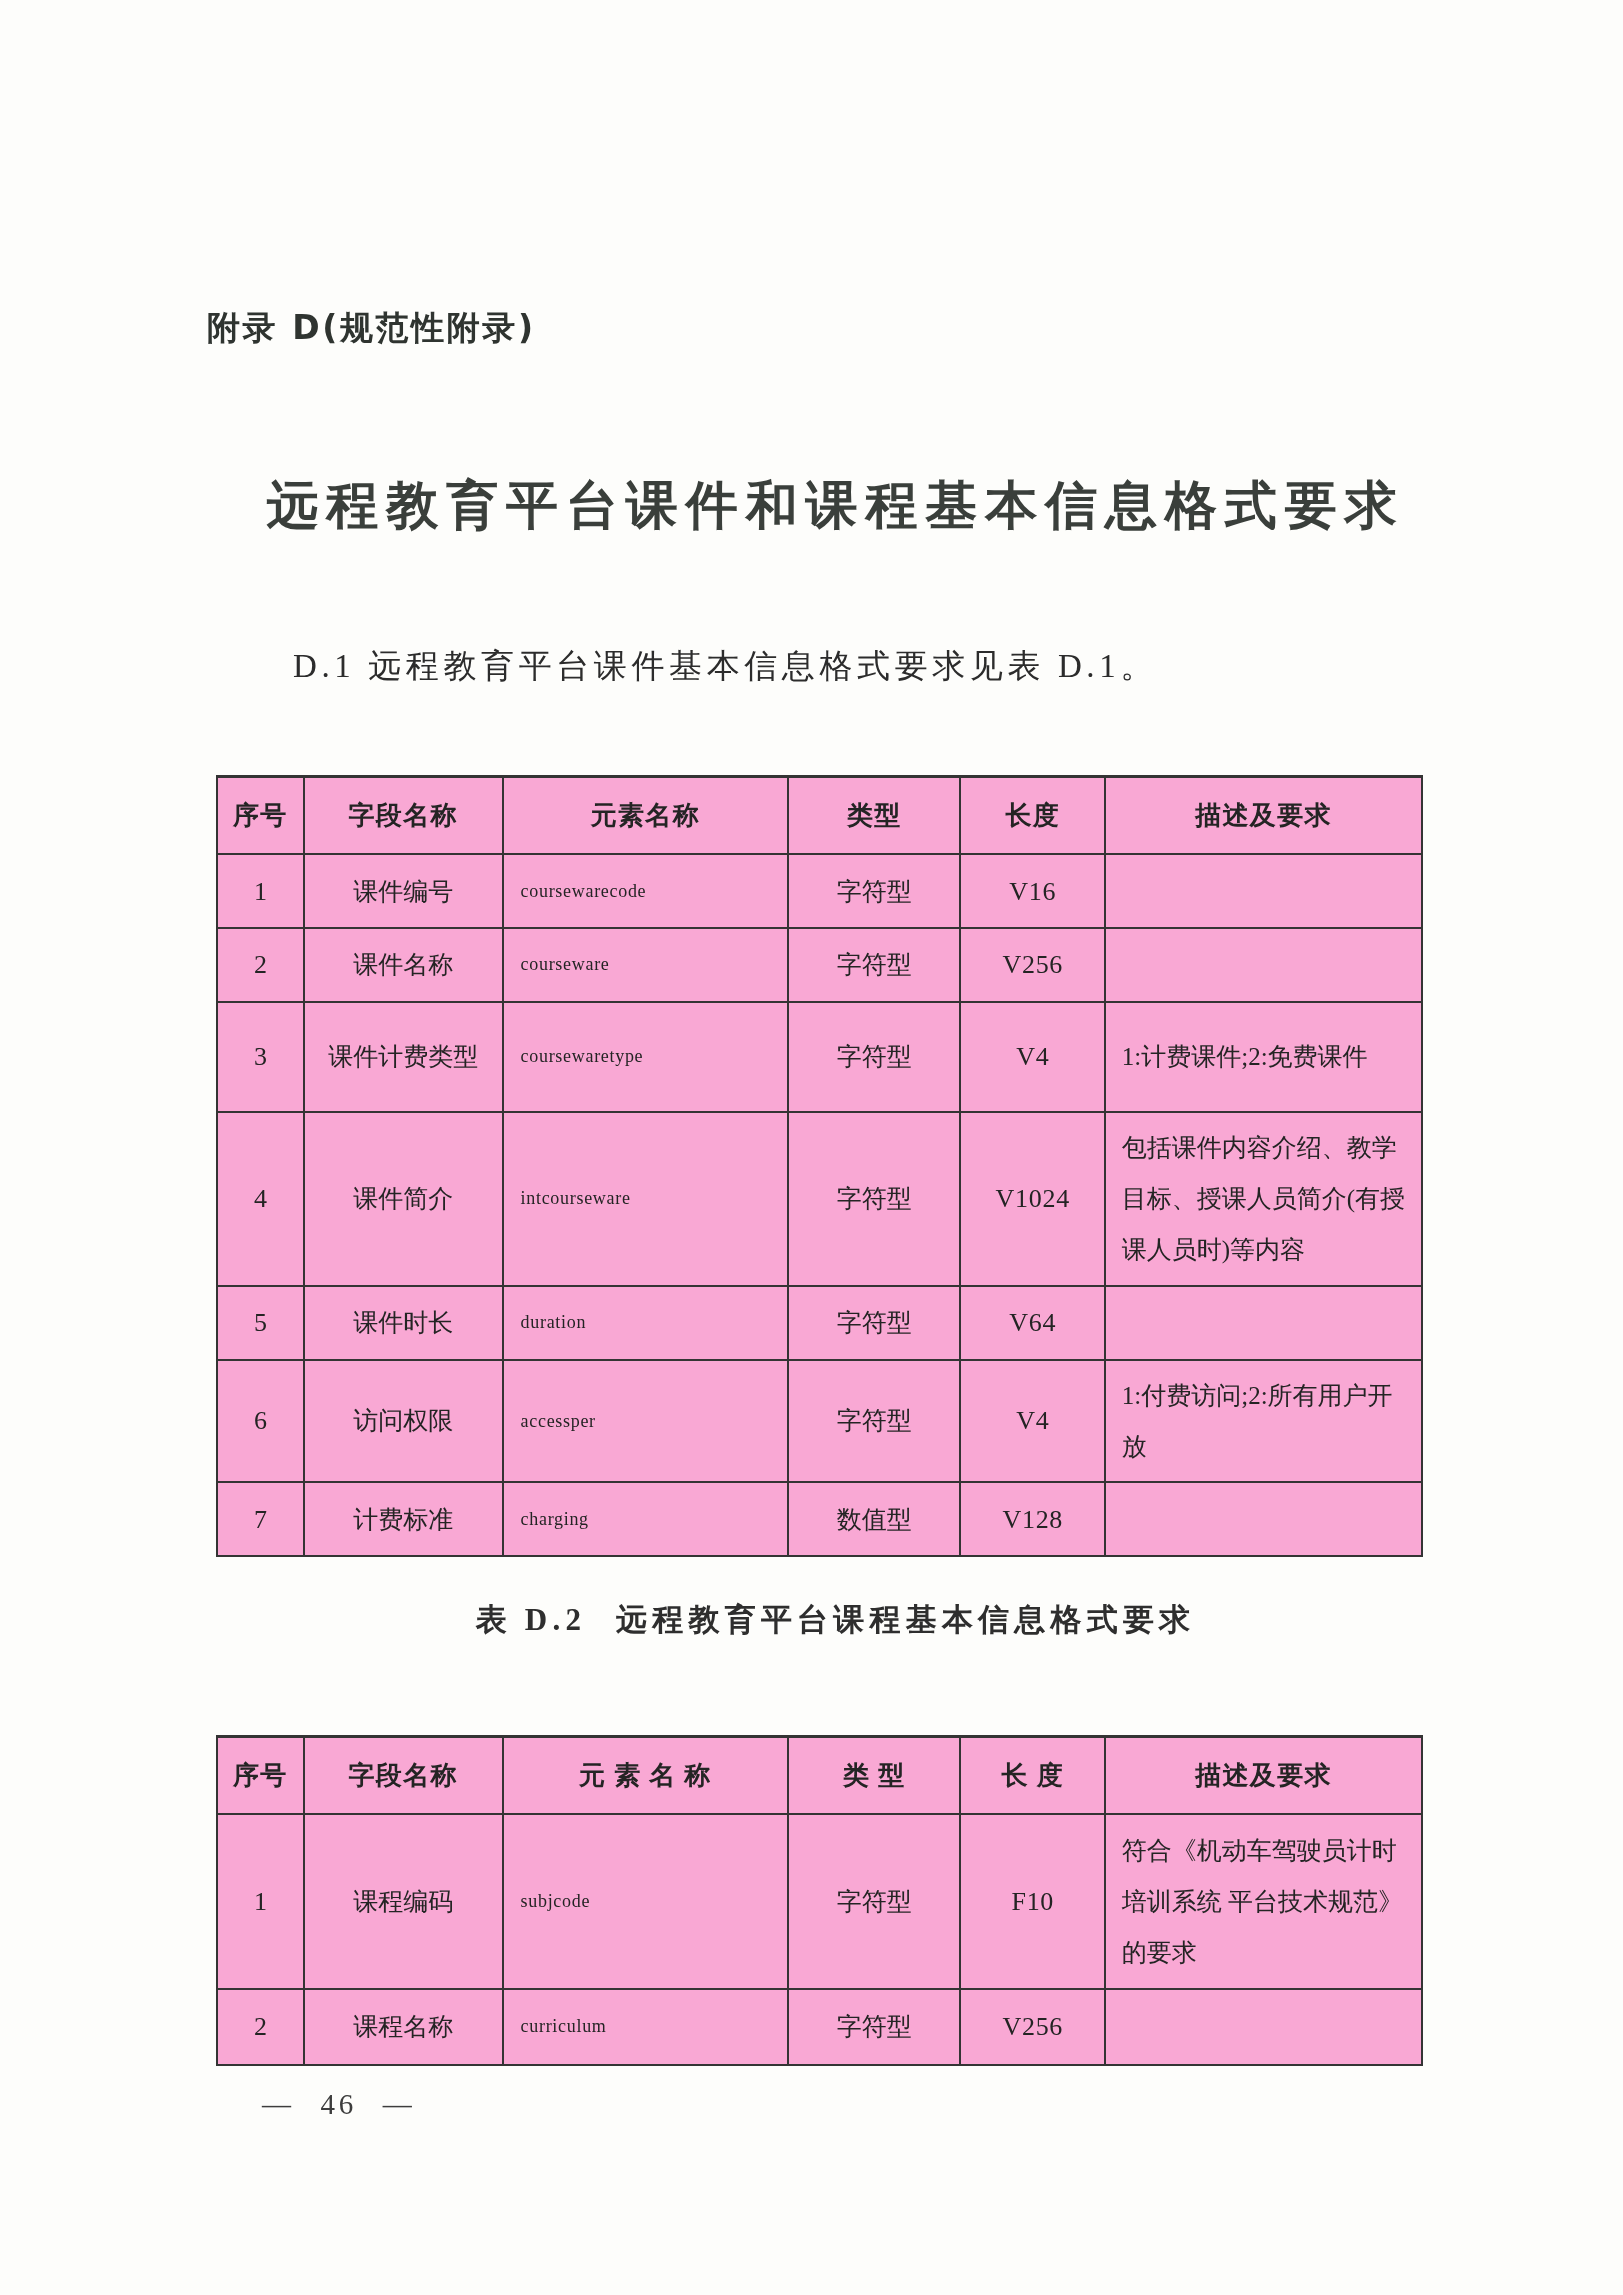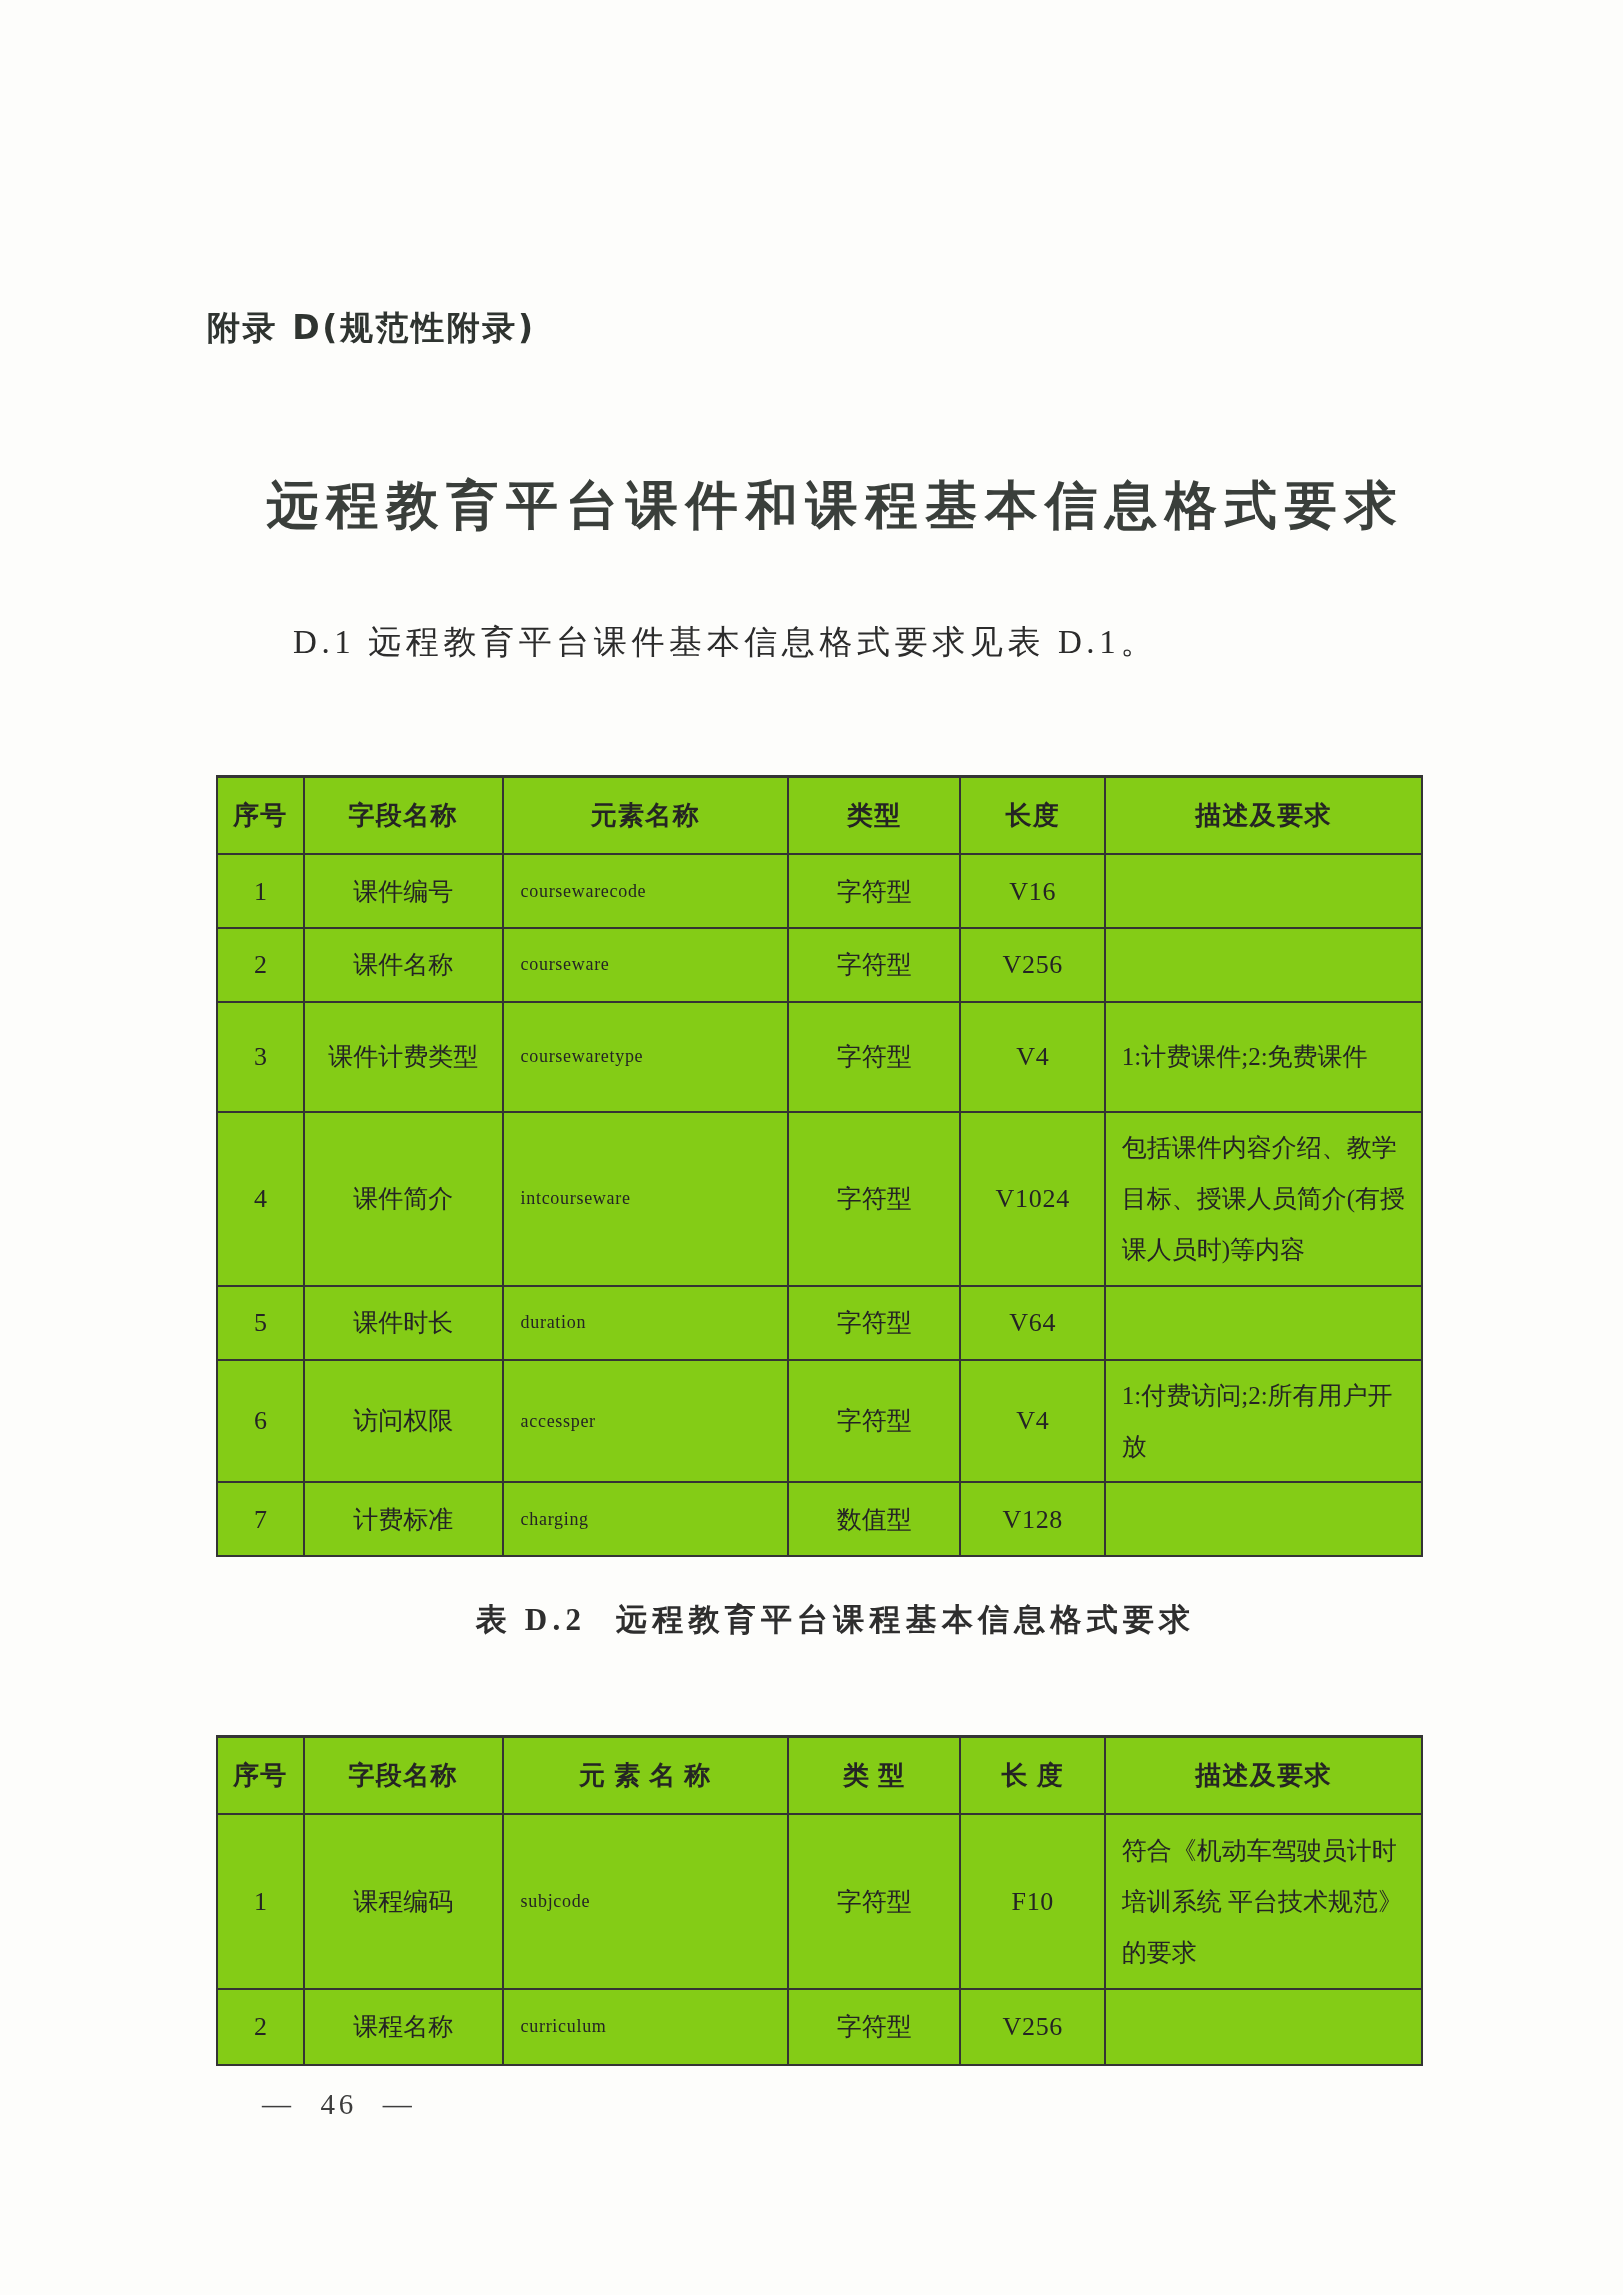--- a/index.html
+++ b/index.html
@@ -18,36 +18,36 @@
     font-weight:bold;font-size:33px;letter-spacing:2.6px;color:#2f3430;
   }
   .doc-title{
     position:absolute;left:0;top:471px;width:100%;
     text-align:center;
     font-family:Liberation Serif, serif;
     font-weight:bold;font-size:52px;letter-spacing:7.9px;color:#3a3f3b;
   }
   .section-intro{
     position:absolute;left:293px;
-    font-size:33px;letter-spacing:4.6px;color:#2c2c2c;
+    font-size:33px;letter-spacing:4.6px;color:#2c2c2c;margin-top:24px;
   }
   #d1-intro{top:620px;}
   #d2-intro{top:1575px;}
   .table-caption{
     position:absolute;left:0;width:100%;text-align:center;
     font-weight:bold;font-size:31px;letter-spacing:5.2px;color:#2e2e2e;
   }
   #d1-caption{top:705px;}
   #d2-caption{top:1599px;}
   .table-caption .cap-label{margin-right:30px;}
   table.info-table{
     position:absolute;left:216px;width:1207px;
     border-collapse:collapse;table-layout:fixed;
     font-size:25px;color:#242424;
-    background:#84cc16;
+    background:#f9a8d4;
   }
   #table-d1{top:775px;}
   #table-d2{top:1735px;}
   table.info-table th,table.info-table td{
     border:2px solid #343434;
     padding:9.2px 7.9px;
     text-align:center;vertical-align:middle;
     line-height:2.05;
     word-break:break-word;
   }

